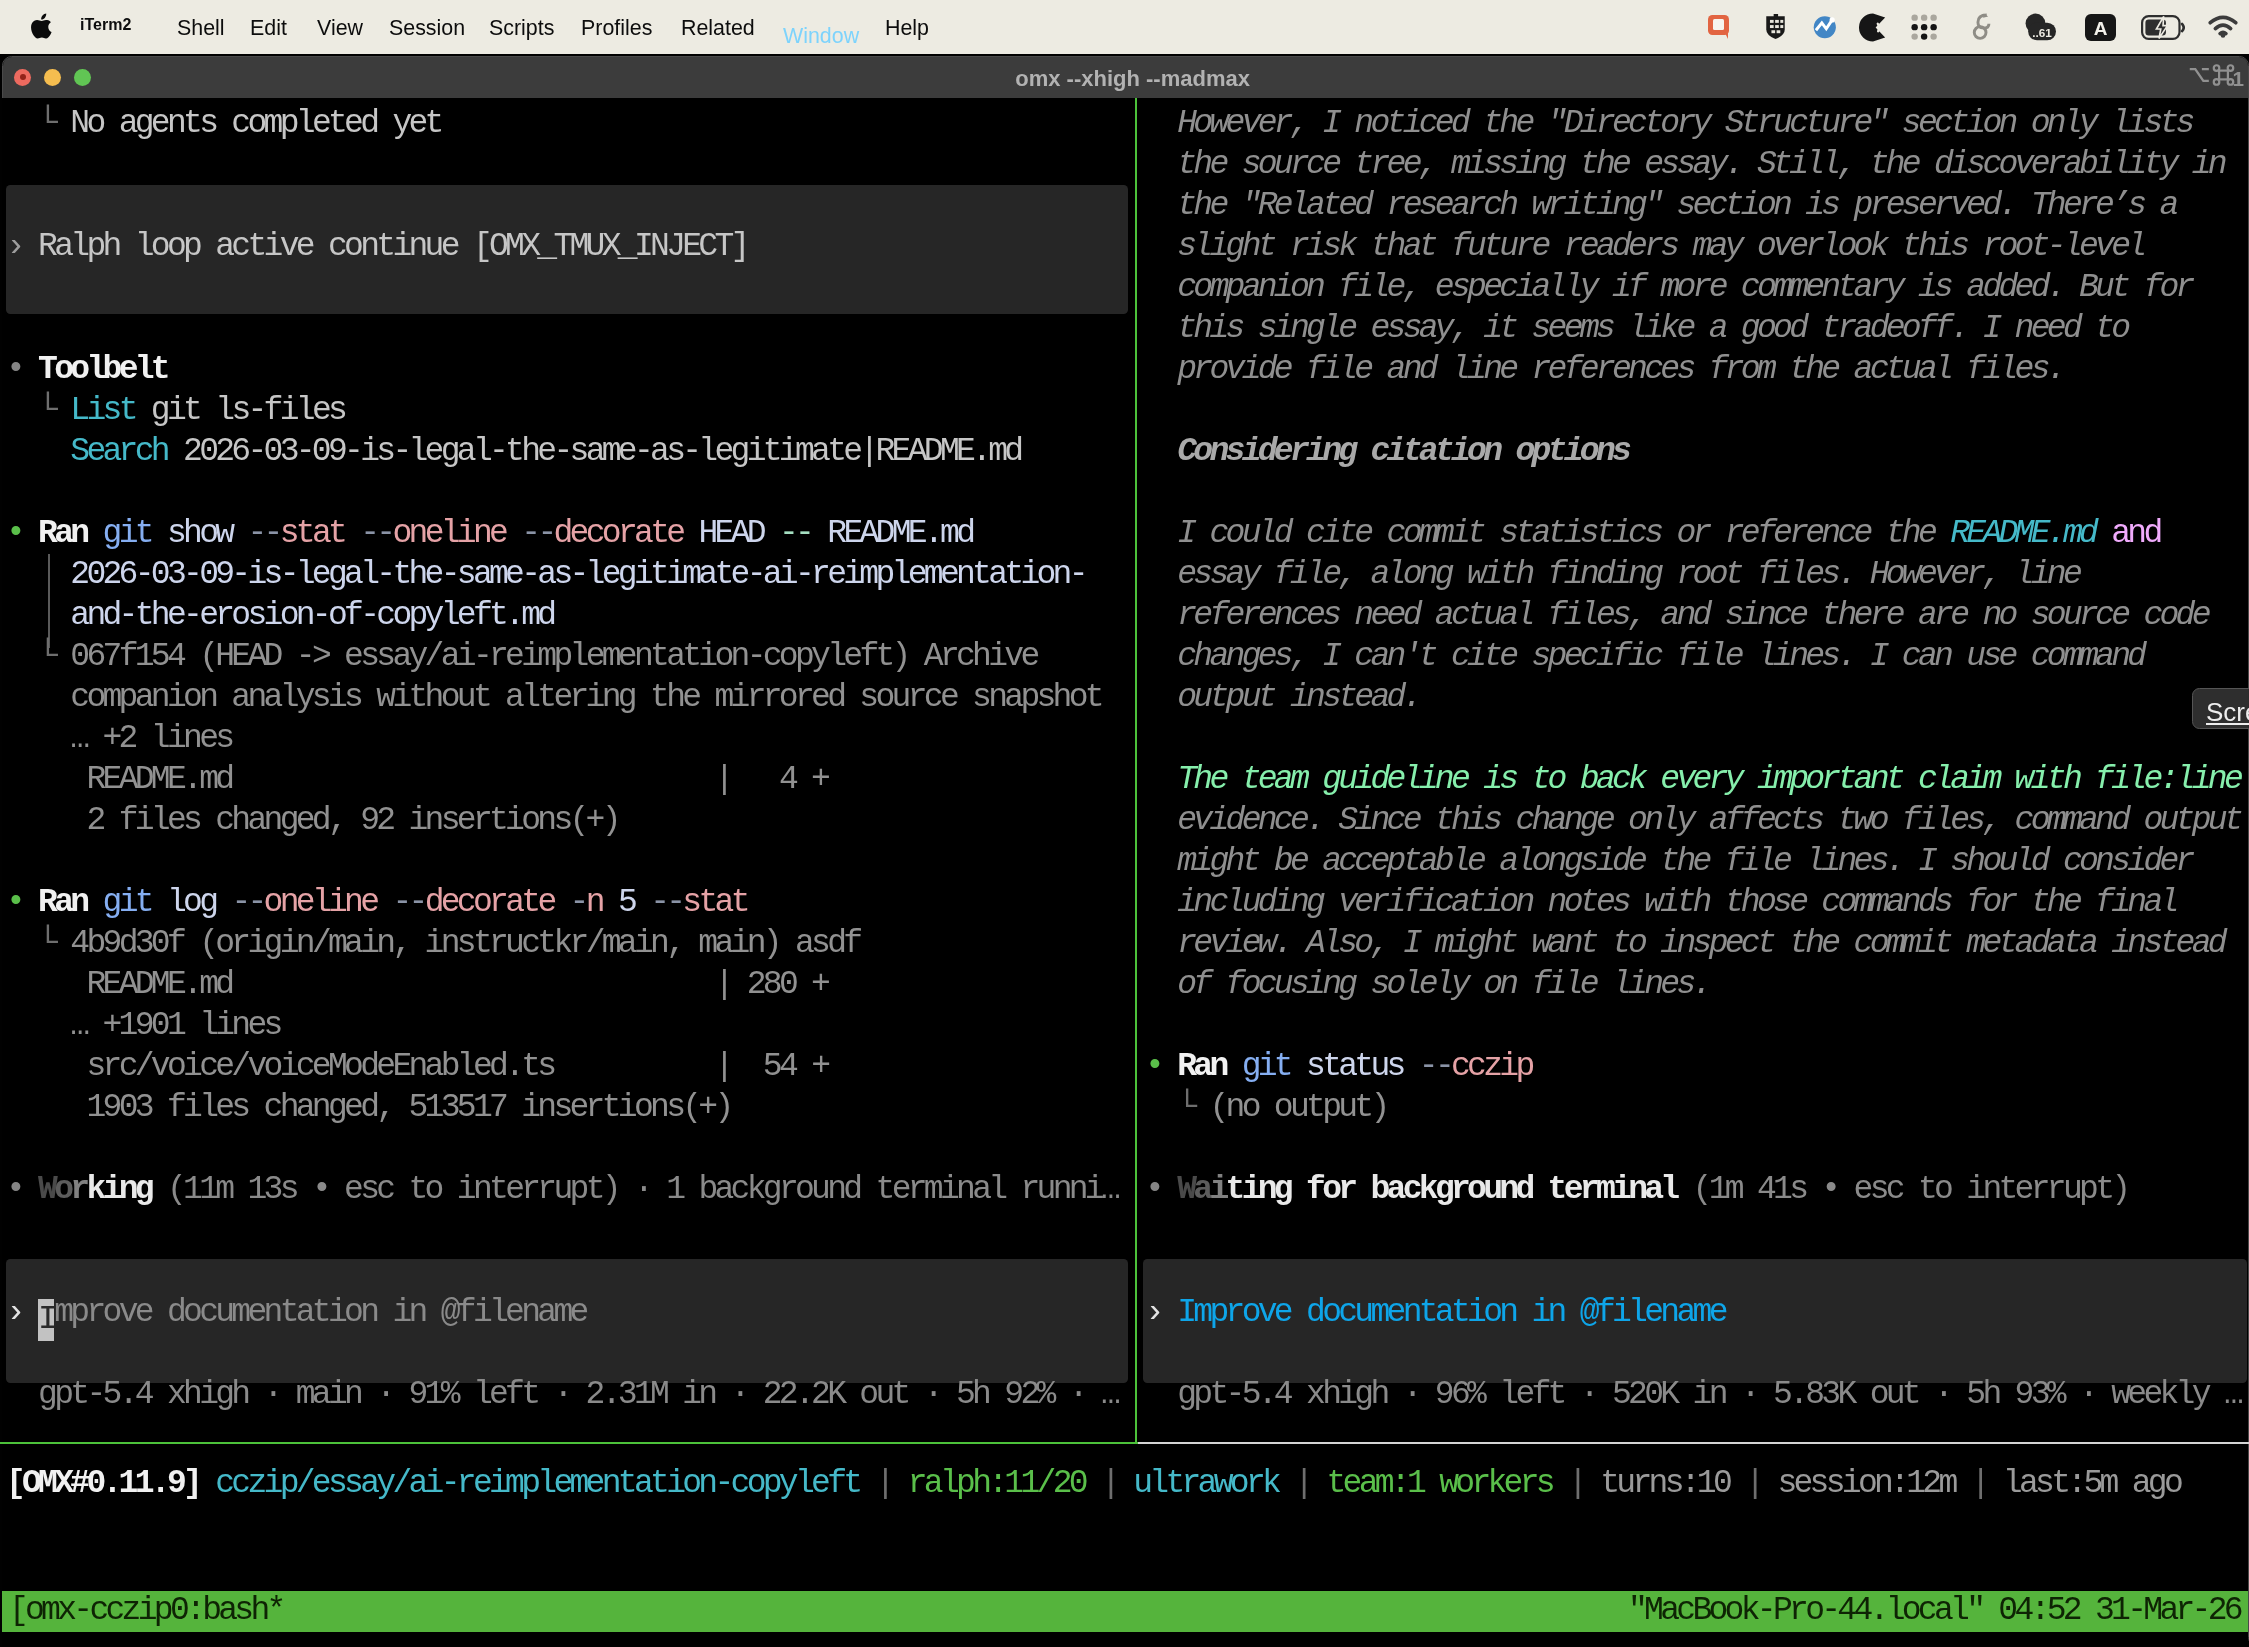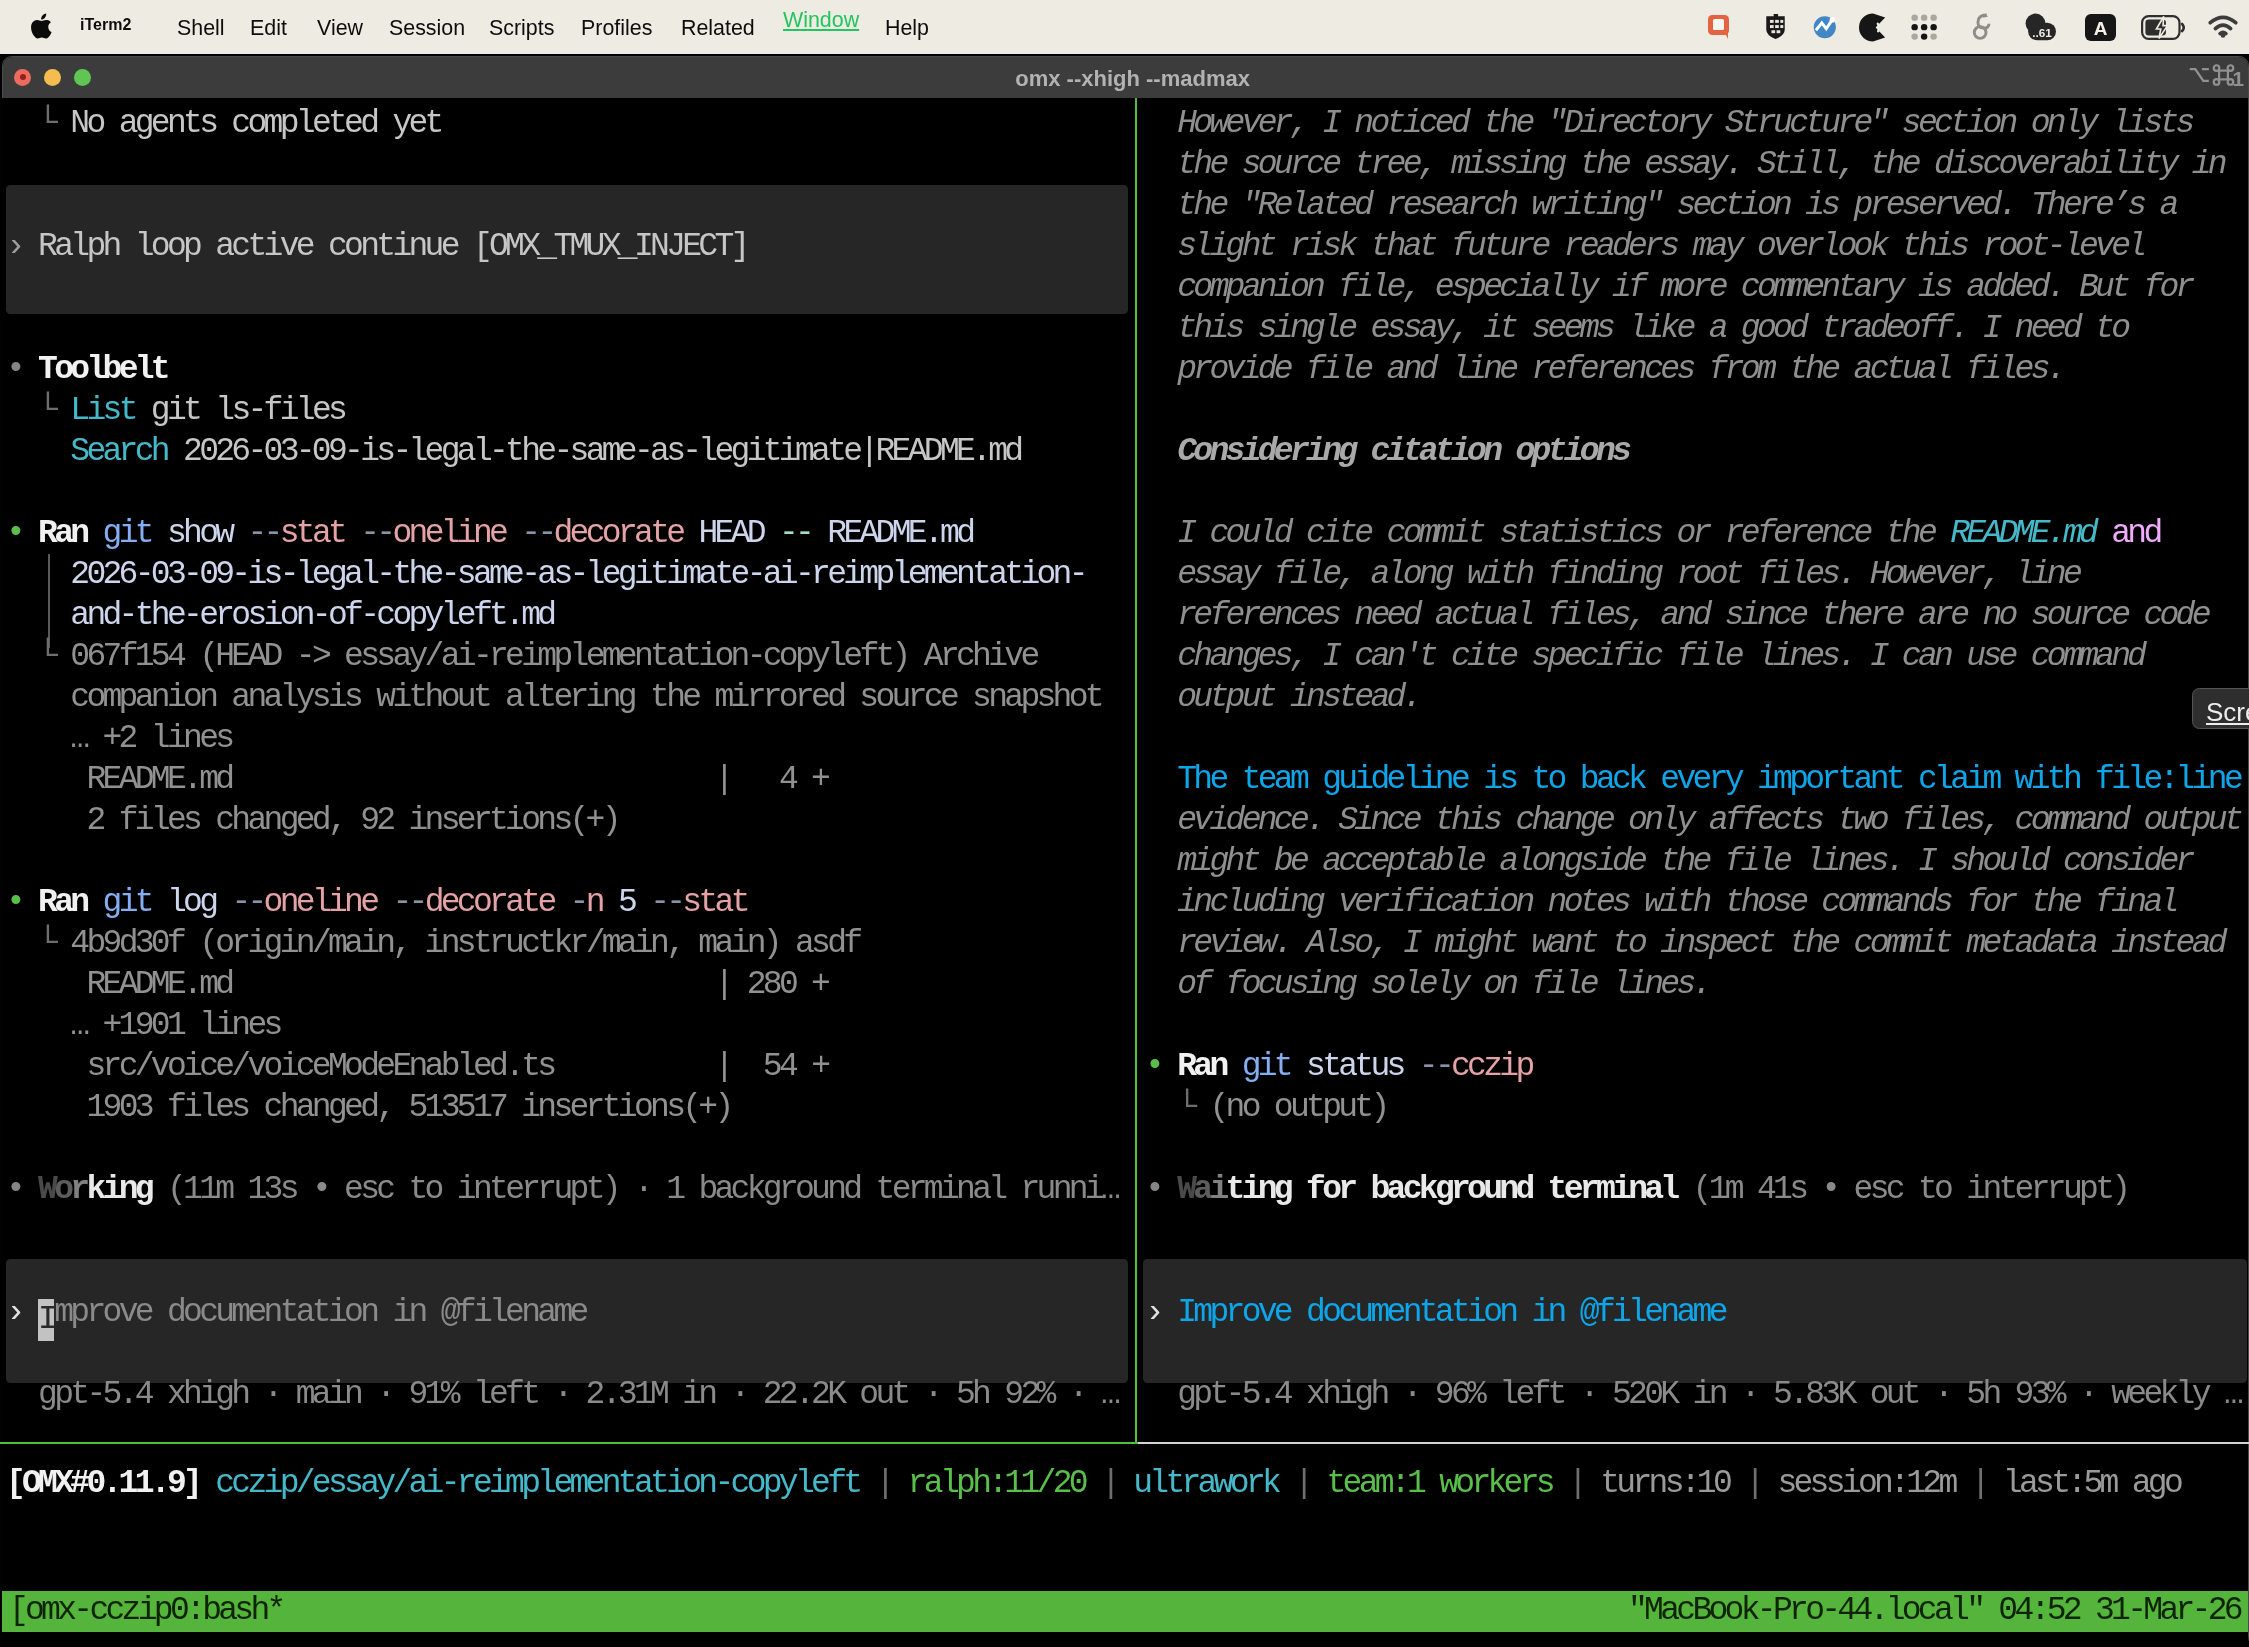--- a/index.html
+++ b/index.html
@@ -16,21 +16,21 @@
   <path fill="#0b0b0b" d="M19 6.4c1.2-1.5 2-3.5 1.8-5.6-1.7.1-3.9 1.2-5.1 2.6-1.1 1.3-2.1 3.4-1.8 5.4 1.9.2 3.9-1 5.1-2.4z"></path>
 </svg>
 <div class="sans abs" style="left:80px;top:15.5px;font-size:16px;font-weight:700;color:#0d0d0d;">iTerm2</div>
 <div class="sans abs" style="left:177px;top:16px;font-size:21.4px;color:#0d0d0d;">Shell</div>
 <div class="sans abs" style="left:250px;top:16px;font-size:21.4px;color:#0d0d0d;">Edit</div>
 <div class="sans abs" style="left:317px;top:16px;font-size:21.4px;color:#0d0d0d;">View</div>
 <div class="sans abs" style="left:389px;top:16px;font-size:21.4px;color:#0d0d0d;">Session</div>
 <div class="sans abs" style="left:489px;top:16px;font-size:21.4px;color:#0d0d0d;">Scripts</div>
 <div class="sans abs" style="left:581px;top:16px;font-size:21.4px;color:#0d0d0d;">Profiles</div>
 <div class="sans abs" style="left:681px;top:16px;font-size:21.4px;color:#0d0d0d;">Related</div>
-<div class="sans abs" style="left:783px;top:8px;font-size:21.4px;color:#22c55e;text-decoration:underline;">Window</div>
+<div class="sans abs" style="left:783px;top:24px;font-size:21.4px;color:#7dd3fc;">Window</div>
 <div class="sans abs" style="left:885px;top:16px;font-size:21.4px;color:#0d0d0d;">Help</div>
 
 <div class="abs" style="left:1708px;top:14.8px;width:21.4px;height:20px;background:#e26441;border-radius:4.4px;"></div>
 <div class="abs" style="left:1713px;top:19px;width:11px;height:11px;background:#f6f4ee;border-radius:1.5px;"></div>
 <div class="abs" style="left:1722px;top:33px;width:0;height:0;border-left:3.7px solid transparent;border-right:3.7px solid #e26441;border-bottom:6.6px solid transparent;"></div>
 <svg class="abs" style="left:1764px;top:14px" width="23" height="26.6" viewBox="0 0 31 36">
   <path fill="#191919" d="M3 3 h25 v18 q0 8 -12.5 13 Q3 29 3 21 Z"></path>
   <g fill="#e7e5dc">
       <rect x="8" y="8" width="5" height="4"></rect>
       <rect x="15" y="8" width="5" height="4"></rect>
@@ -175,21 +175,21 @@
   <span style="font-style:italic;color:#8f8f8f">provide file and line references from the actual files.</span>
 
   <span style="font-weight:700;font-style:italic;color:#a9a9a9">Considering citation options</span>
 
   <span style="font-style:italic;color:#8f8f8f">I could cite commit statistics or reference the </span><span style="font-style:italic;color:#45b9c9">README.md</span> <span style="color:#f0abfc">and</span>
   <span style="font-style:italic;color:#8f8f8f">essay file, along with finding root files. However, line</span>
   <span style="font-style:italic;color:#8f8f8f">references need actual files, and since there are no source code</span>
   <span style="font-style:italic;color:#8f8f8f">changes, I can't cite specific file lines. I can use command</span>
   <span style="font-style:italic;color:#8f8f8f">output instead.</span>
 
-  <span style="color:#0ea5e9">The team guideline is to back every important claim with file:line</span>
+  <span style="font-style:italic;color:#86efac">The team guideline is to back every important claim with file:line</span>
   <span style="font-style:italic;color:#8f8f8f">evidence. Since this change only affects two files, command output</span>
   <span style="font-style:italic;color:#8f8f8f">might be acceptable alongside the file lines. I should consider</span>
   <span style="font-style:italic;color:#8f8f8f">including verification notes with those commands for the final</span>
   <span style="font-style:italic;color:#8f8f8f">review. Also, I might want to inspect the commit metadata instead</span>
   <span style="font-style:italic;color:#8f8f8f">of focusing solely on file lines.</span>
 
 <span style="color:#5abf4a">•</span> <span style="font-weight:700;color:#f1f1f1">Ran</span> <span style="color:#85aef1">git</span> <span style="color:#cdd5ec">status</span> <span style="color:#8a93a6">--</span><span style="color:#e5a2a6">cczip</span>
   <span style="color:#6e6e6e">└</span> <span style="color:#919191">(no output)</span>
 
 <span style="color:#858585">•</span> <span style="font-weight:700;color:#4a4a4a">W</span><span style="font-weight:700;color:#5d5d5d">a</span><span style="font-weight:700;color:#818181">i</span><span style="font-weight:700;color:#e9e9e9">ting for background terminal</span> <span style="color:#8a8a8a">(1m 41s • esc to interrupt)</span>

